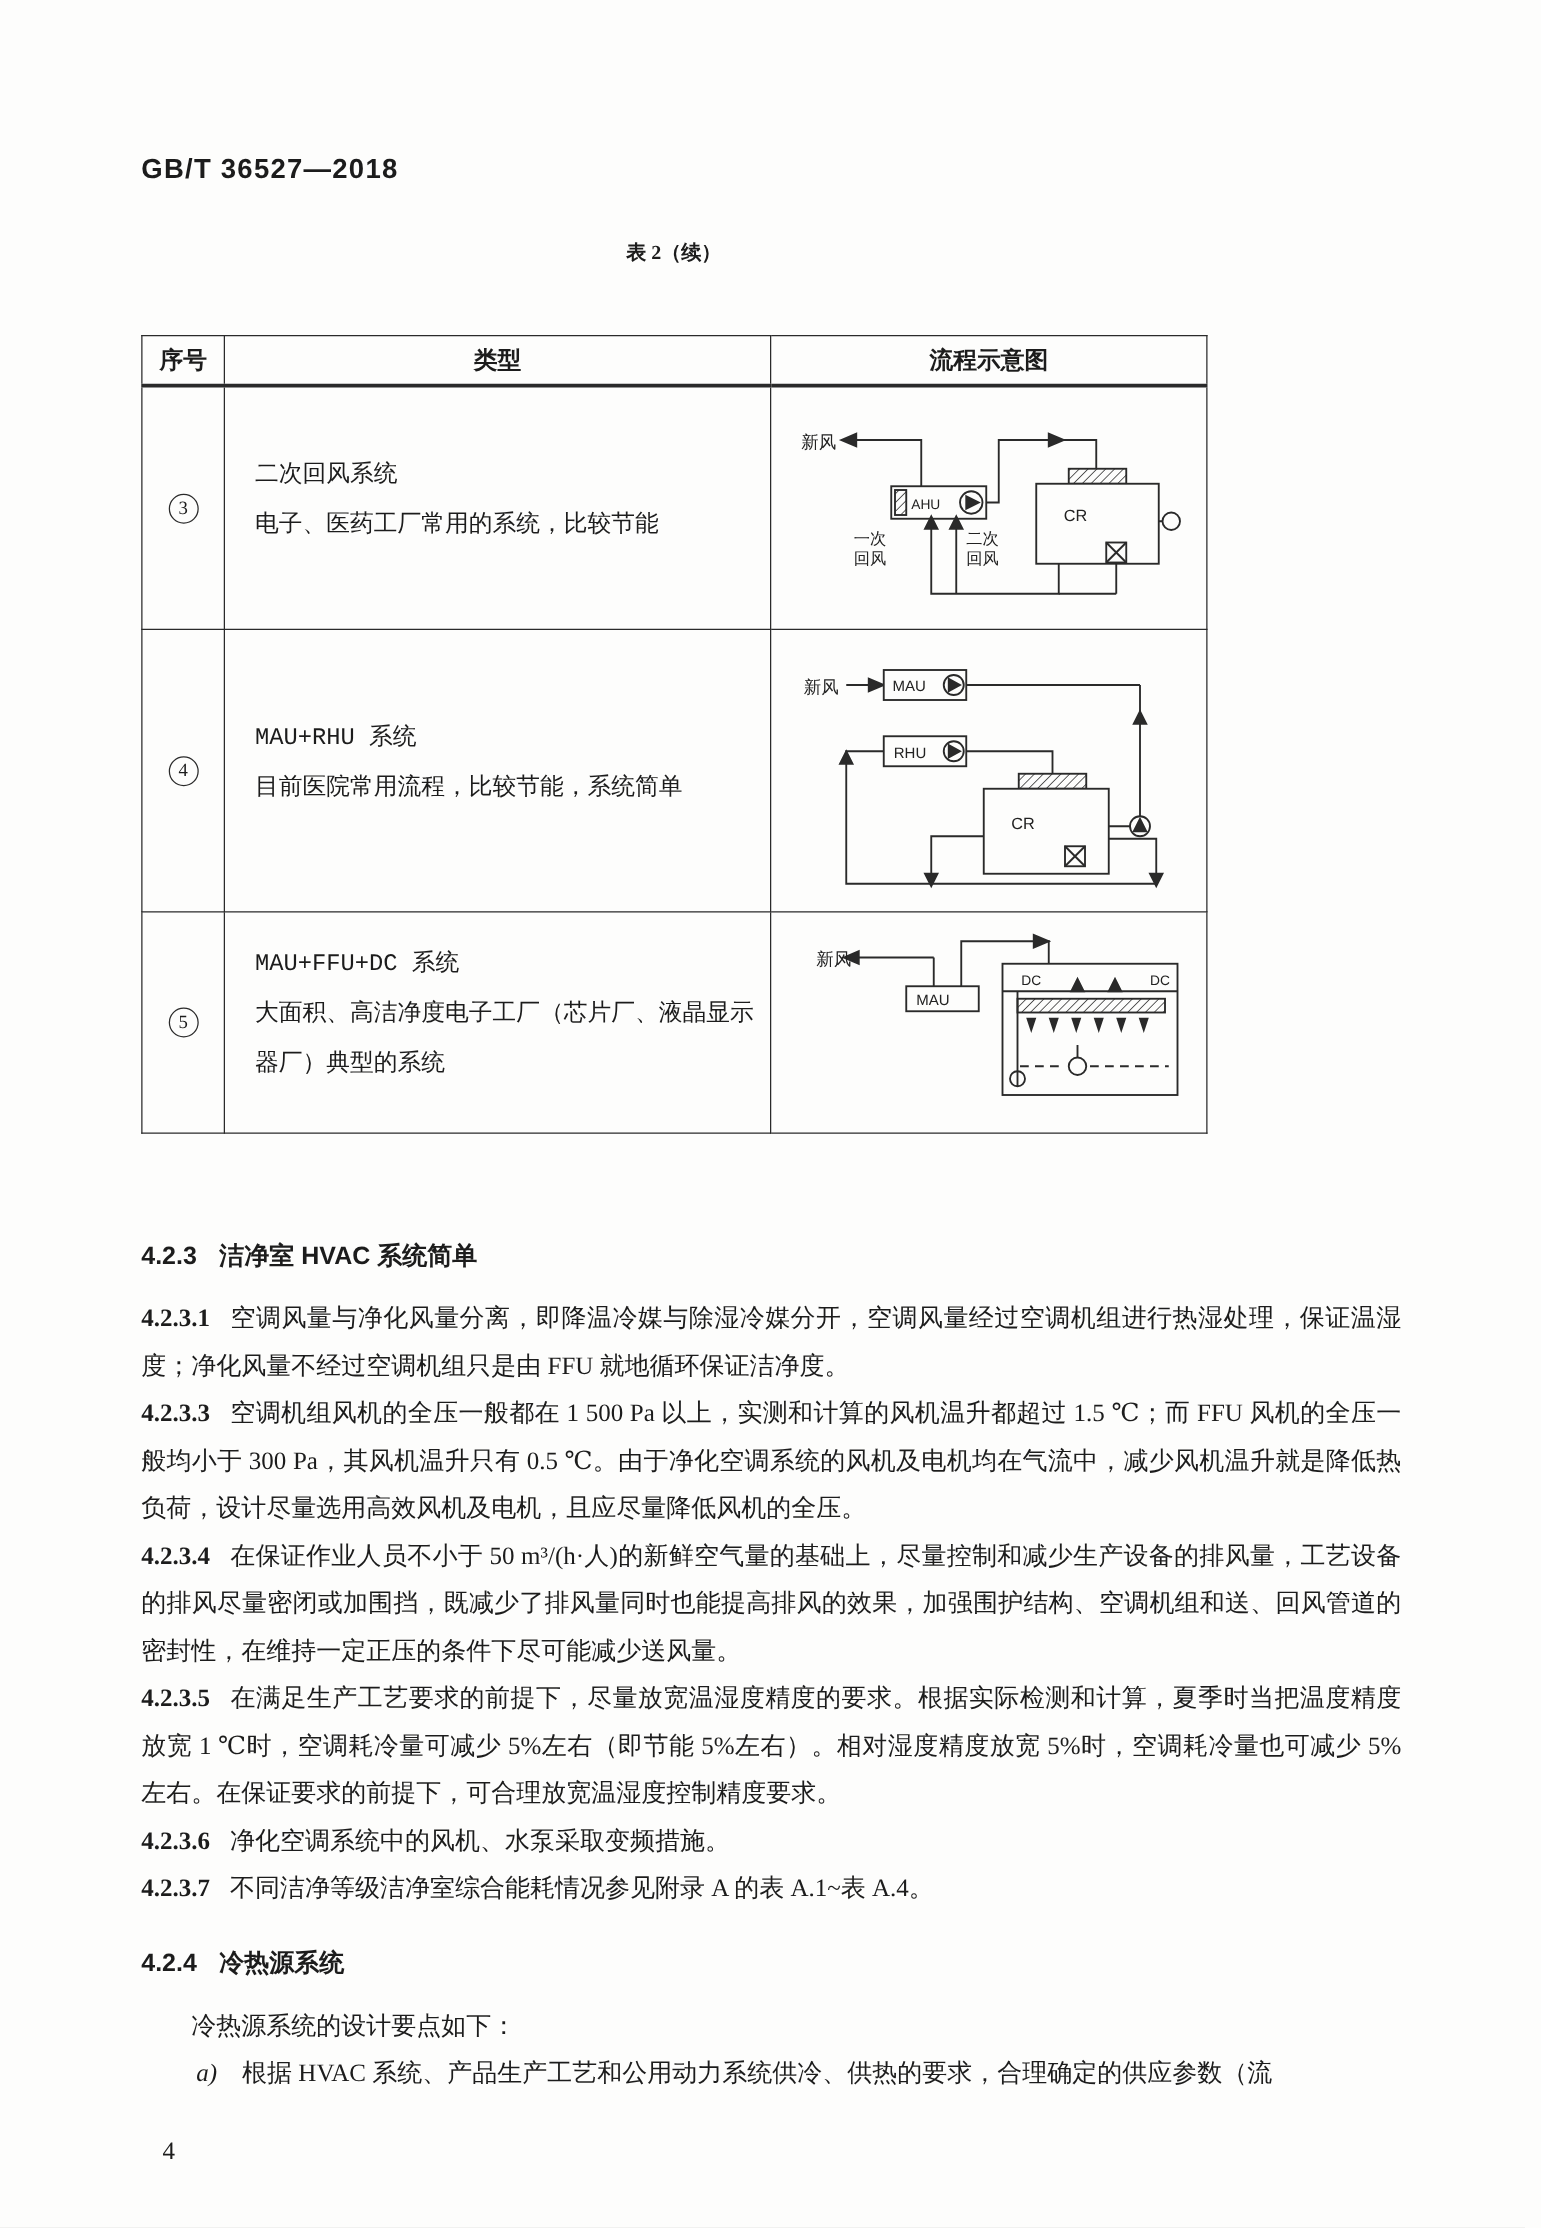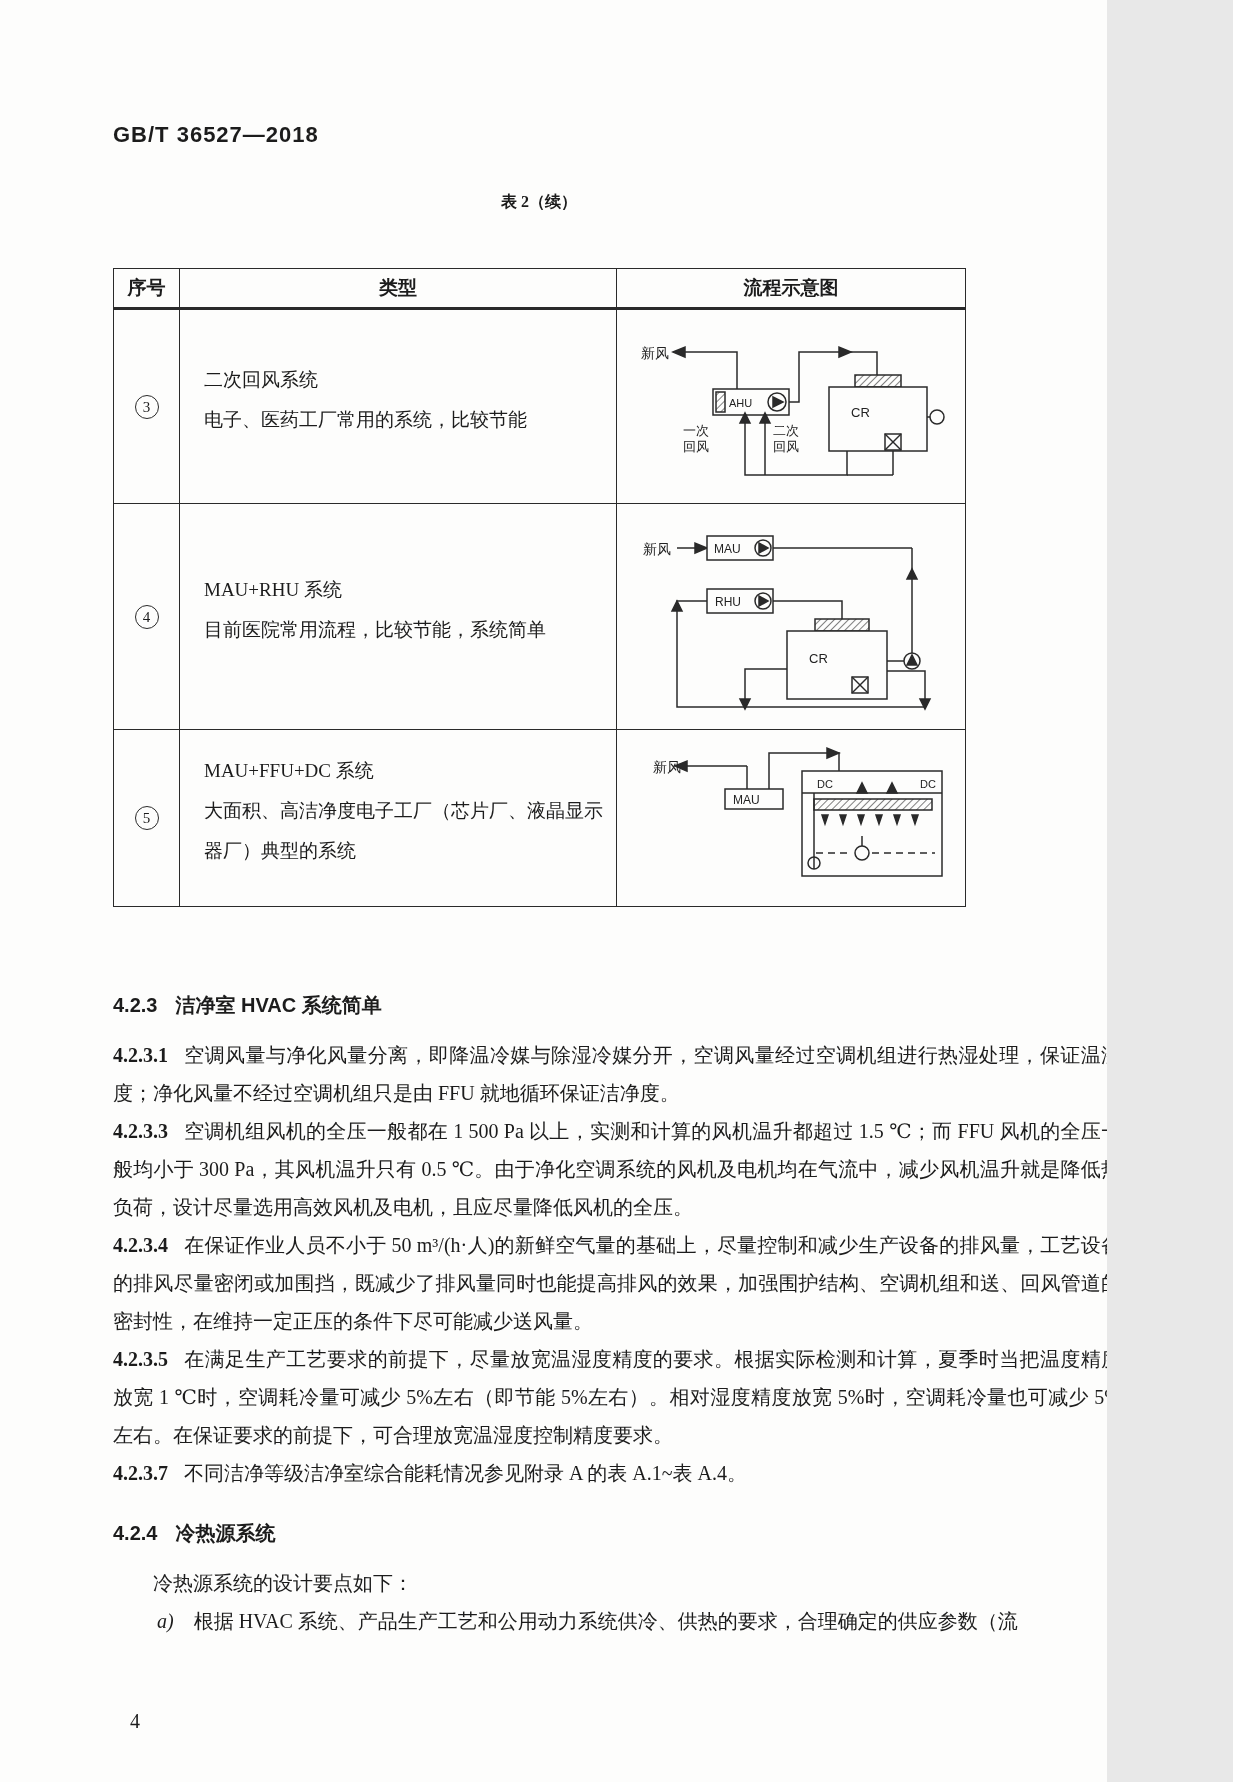--- a/index.html
+++ b/index.html
@@ -1,19 +1,19 @@
 <!DOCTYPE html>
 <html><head>
 <meta charset="utf-8">
 <style>
   * { margin: 0; padding: 0; box-sizing: border-box; }
   html, body { background: #e8e8e8; }
   .page {
     position: relative;
-    width: 1107px; height: 1782px;
+    width: 1233px; height: 1782px;
     background: #fdfdfc;
     color: #1c1c1c;
     font-family: "Liberation Serif", "DejaVu Serif", serif;
     overflow: hidden;
   }
   .doc-number {
     position: absolute; left: 113px; top: 122px;
     font-family: "Liberation Sans", sans-serif;
     font-weight: bold; font-size: 22px; letter-spacing: 1px;
   }
@@ -30,21 +30,21 @@
     font-size: 19px; vertical-align: middle;
   }
   table.main-table th {
     height: 40px; font-weight: bold; text-align: center;
     border-bottom: 3px solid #2a2a2a;
   }
   col.c-no { width: 66px; }
   col.c-type { width: 437px; }
   col.c-diag { width: 349px; }
   td.no-cell { text-align: center; }
-  td.type-cell { padding: 10px 10px 24px 24px; line-height: 40px; }
+  td.type-cell { padding: 10px 10px 24px 24px; line-height: 40px; font-family: Liberation Mono, monospace; }
   td.diag-cell { text-align: left; margin-left: 15px; }
   .circle-num {
     display: inline-block; width: 24px; height: 24px; line-height: 22px;
     border: 1.6px solid #2a2a2a; border-radius: 50%;
     font-size: 15px; text-align: center;
   }
   .r3 { height: 195px; }
   .r4 { height: 226px; }
   .r5 { height: 177px; }
   .body-text {
@@ -253,20 +253,23 @@
     <p class="para">
       <span class="num">4.2.3.3</span><span>空调机组风机的全压一般都在 1 500 Pa 以上，实测和计算的风机温升都超过 1.5 ℃；而 FFU 风机的全压一般均小于 300 Pa，其风机温升只有 0.5 ℃。由于净化空调系统的风机及电机均在气流中，减少风机温升就是降低热负荷，设计尽量选用高效风机及电机，且应尽量降低风机的全压。</span>
     </p>
     <p class="para">
       <span class="num">4.2.3.4</span><span>在保证作业人员不小于 50 m³/(h·人)的新鲜空气量的基础上，尽量控制和减少生产设备的排风量，工艺设备的排风尽量密闭或加围挡，既减少了排风量同时也能提高排风的效果，加强围护结构、空调机组和送、回风管道的密封性，在维持一定正压的条件下尽可能减少送风量。</span>
     </p>
     <p class="para">
       <span class="num">4.2.3.5</span><span>在满足生产工艺要求的前提下，尽量放宽温湿度精度的要求。根据实际检测和计算，夏季时当把温度精度放宽 1 ℃时，空调耗冷量可减少 5%左右（即节能 5%左右）。相对湿度精度放宽 5%时，空调耗冷量也可减少 5%左右。在保证要求的前提下，可合理放宽温湿度控制精度要求。</span>
     </p>
     <p class="para">
+      <span class="num">4.2.3.6</span><span>净化空调系统中的风机、水泵采取变频措施。</span>
+    </p>
+    <p class="para">
       <span class="num">4.2.3.7</span><span>不同洁净等级洁净室综合能耗情况参见附录 A 的表 A.1~表 A.4。</span>
     </p>
     <div class="sec-heading" style="margin-top:22px">
       <span class="num">4.2.4</span><span>冷热源系统</span>
     </div>
     <p class="para intro-line">冷热源系统的设计要点如下：</p>
     <p class="para list-item">
       <span class="label">a)</span><span>根据 HVAC 系统、产品生产工艺和公用动力系统供冷、供热的要求，合理确定的供应参数（流</span>
     </p>
   </div>

